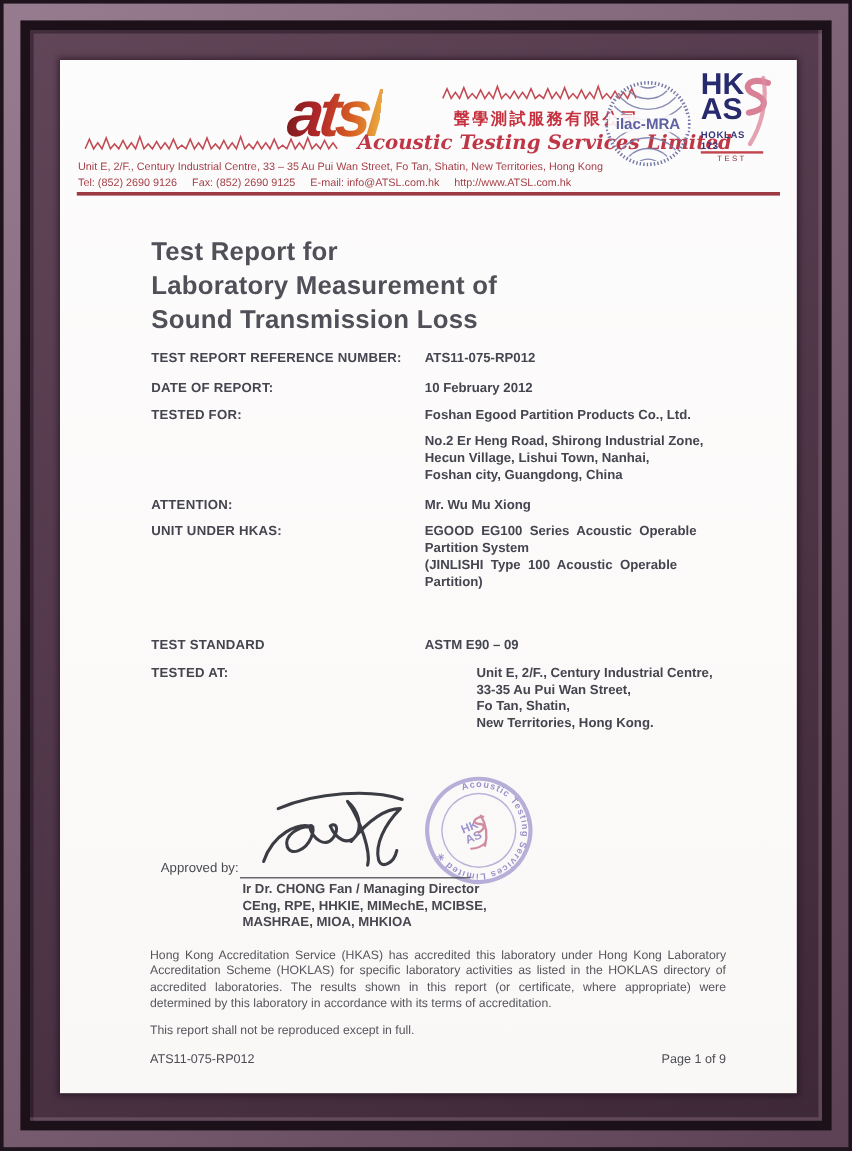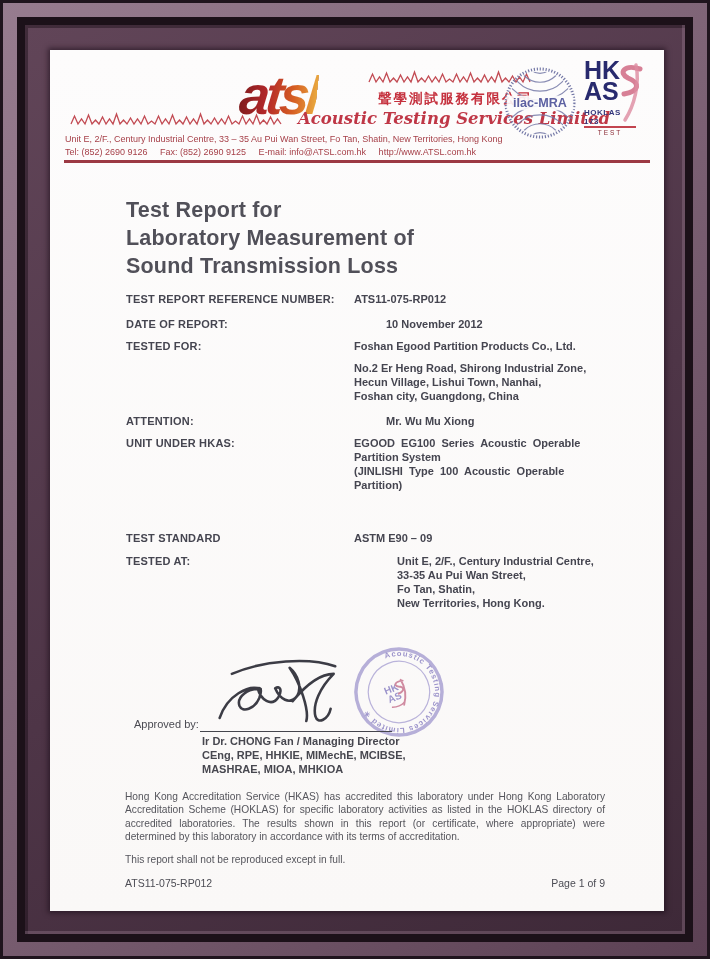--- a/index.html
+++ b/index.html
@@ -46,21 +46,21 @@
   .title{position:absolute;left:76px;top:146px;font-size:21.5px;font-weight:bold;
          color:#515059;line-height:28px;letter-spacing:.2px;}
   .title div{white-space:nowrap;}
 
   
   .fields{position:absolute;left:76px;top:242px;width:500px;font-size:11px;font-weight:bold;
           color:#454550;line-height:14px;}
   .frow{display:flex;}
   .flabel{width:228px;flex:none;letter-spacing:.2px;}
   .fvalue{width:272px;white-space:pre-wrap;}
-  .mt11{margin-top:11px;gap:32px;} .mt8{margin-top:8px;} .mt28{margin-top:39px;} .mt9{margin-top:9px;gap:43px;}
+  .mt11{margin-top:11px;} .mt8{margin-top:8px;} .mt28{margin-top:39px;} .mt9{margin-top:9px;gap:43px;}
 
   
   .stamp{position:absolute;left:303px;top:596px;transform:rotate(-22deg);opacity:.85;}
   .signature{position:absolute;left:156px;top:604px;}
   .approved{position:absolute;left:84px;top:668px;font-size:11px;color:#4a4a52;}
   .sigline{position:absolute;left:150px;top:681px;width:192px;border-top:1.6px solid #45454d;}
   .approver{position:absolute;left:152px;top:684px;font-size:11px;font-weight:600;
             line-height:14px;color:#47474f;}
 
   
@@ -135,21 +135,21 @@
       <div>Sound Transmission Loss</div>
     </div>
 
     <div class="fields">
       <div class="frow">
         <div class="flabel">TEST REPORT REFERENCE NUMBER:</div>
         <div class="fvalue">ATS11-075-RP012</div>
       </div>
       <div class="frow mt11">
         <div class="flabel">DATE OF REPORT:</div>
-        <div class="fvalue">10 November 2012</div>
+        <div class="fvalue">10 February 2012</div>
       </div>
       <div class="frow mt8">
         <div class="flabel">TESTED FOR:</div>
         <div class="fvalue">Foshan Egood Partition Products Co., Ltd.</div>
       </div>
       <div class="frow mt8">
         <div class="flabel"></div>
         <div class="fvalue">No.2 Er Heng Road, Shirong Industrial Zone,
 Hecun Village, Lishui Town, Nanhai,
 Foshan city, Guangdong, China</div>

